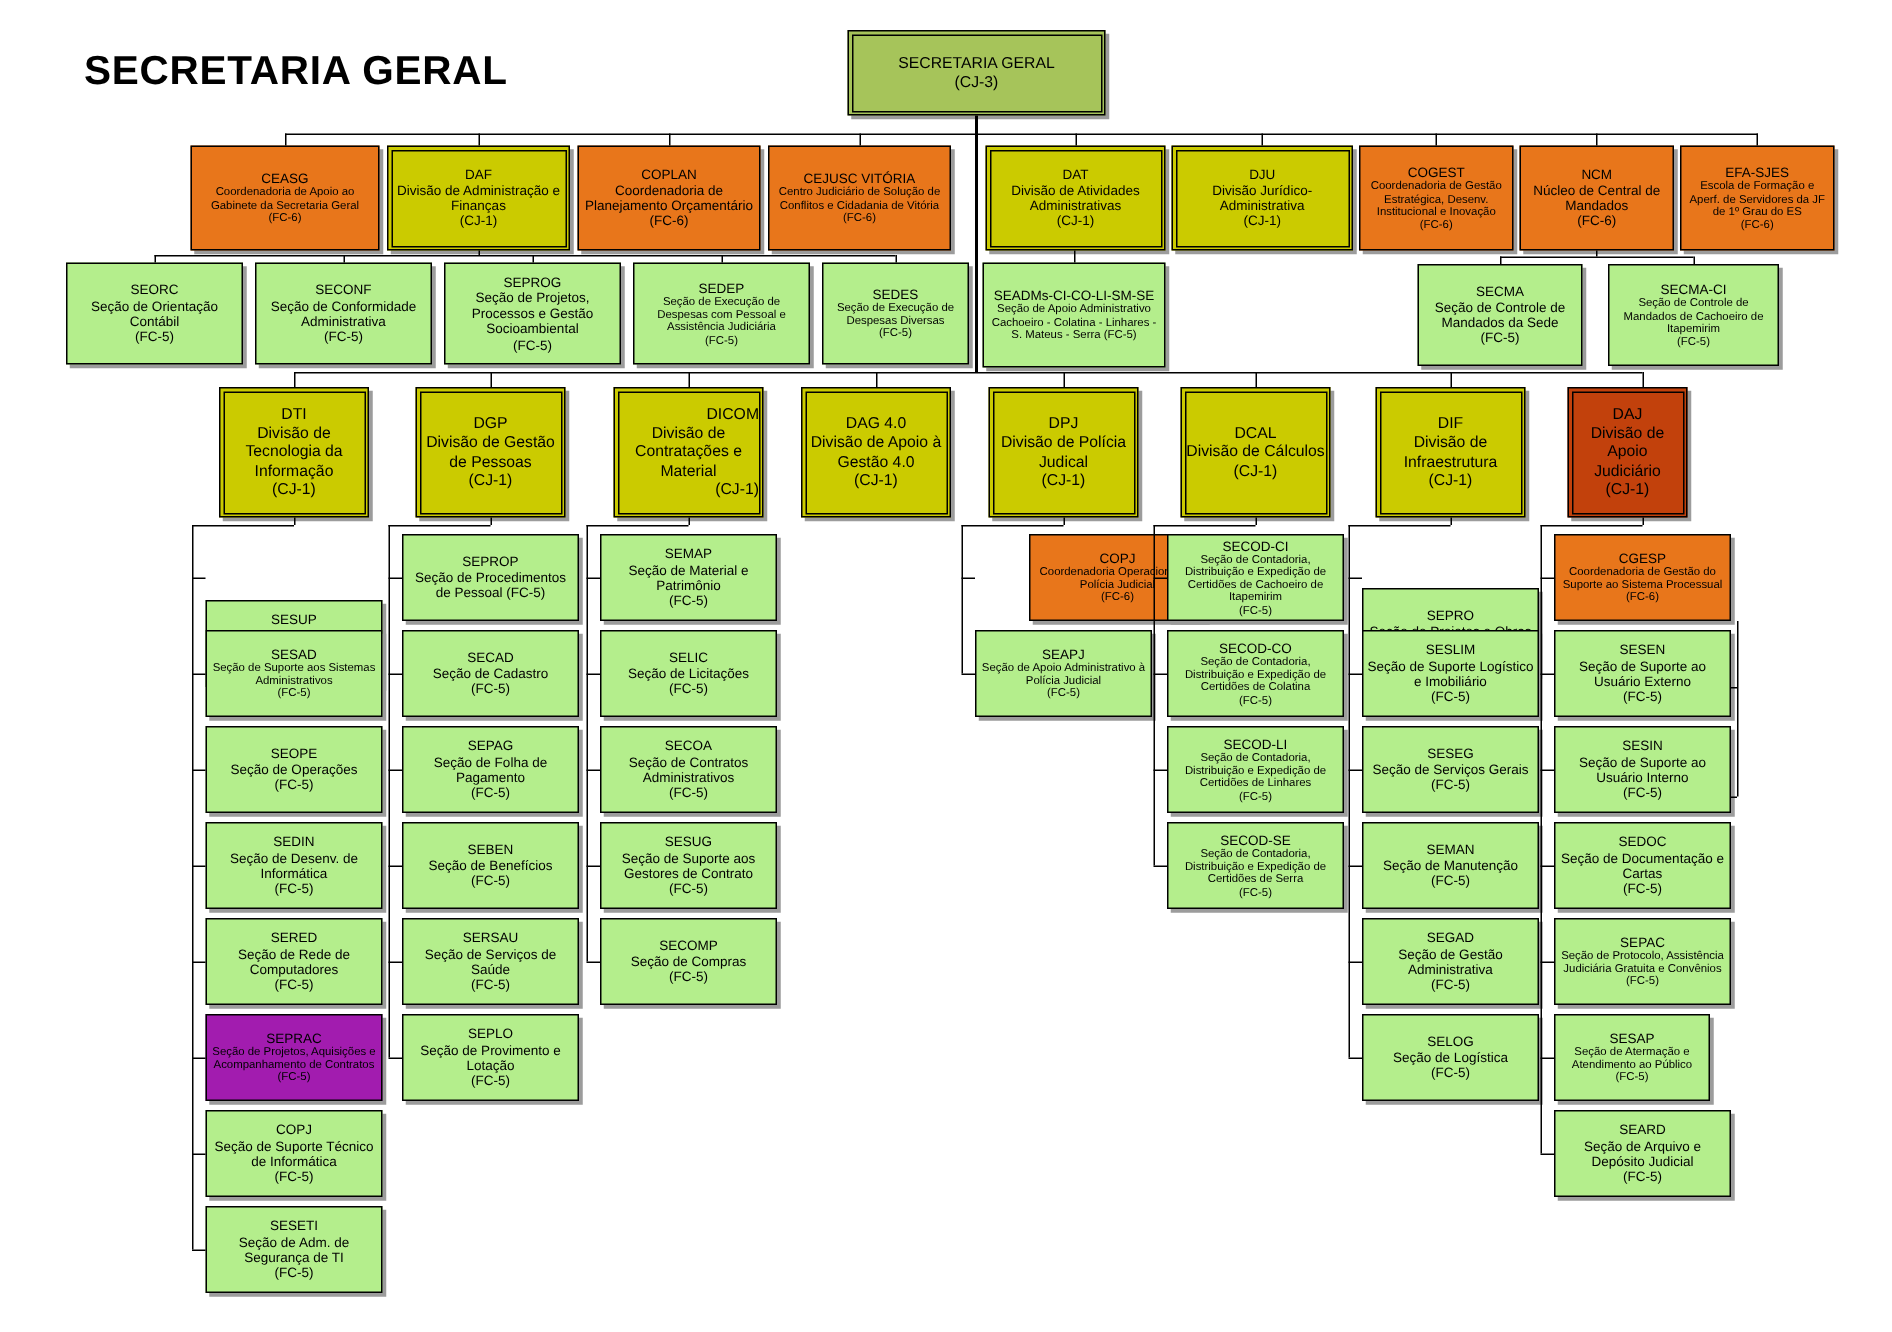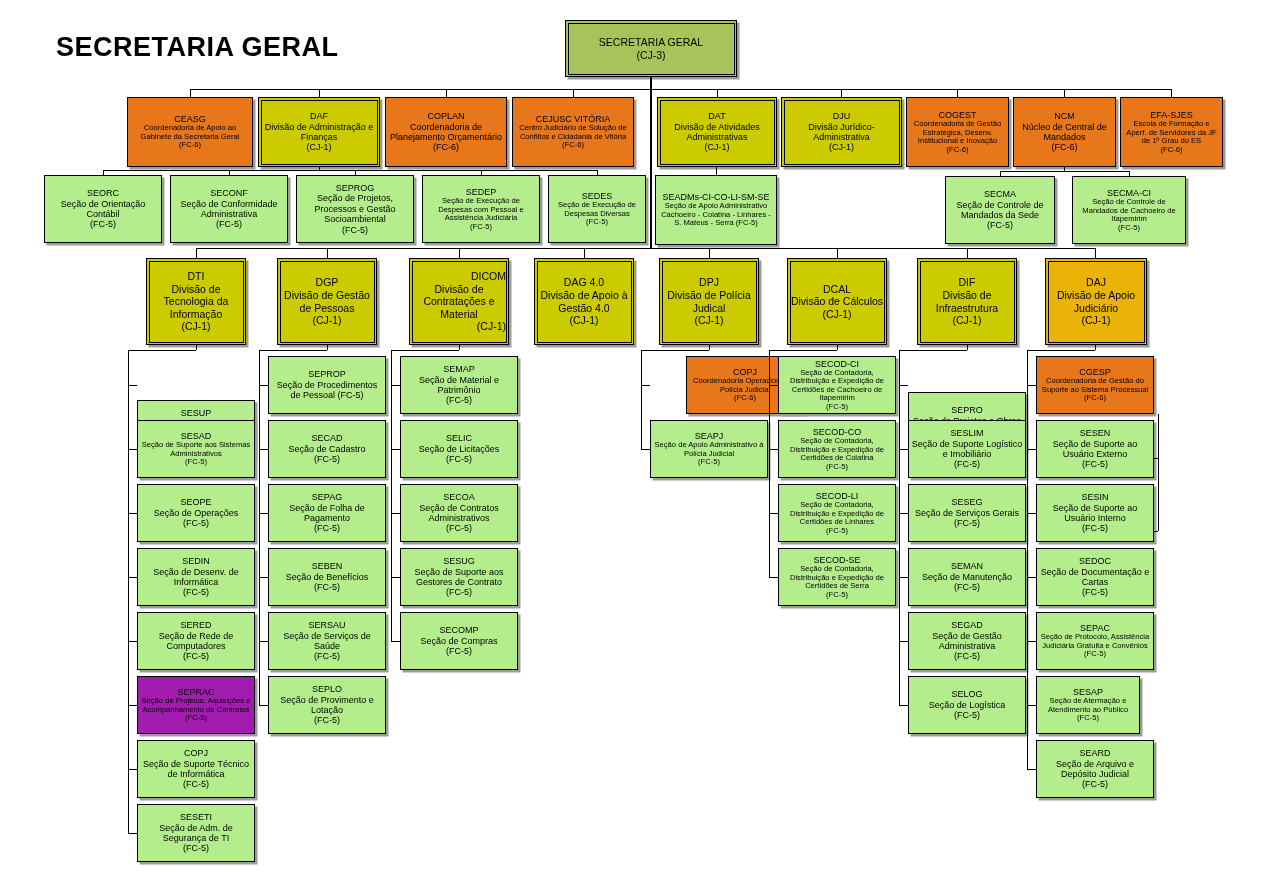--- a/index.html
+++ b/index.html
@@ -147,21 +147,21 @@
       <div class="node double lg" style="left: 787px; top: 258px; width: 100px; height: 87px; background: rgb(203, 203, 0);">
         <div class="code">DCAL</div>
         <div class="desc">Divisão de Cálculos</div>
         <div class="grade">(CJ-1)</div>
       </div>
       <div class="node double lg" style="left: 917px; top: 258px; width: 100px; height: 87px; background: rgb(203, 203, 0);">
         <div class="code">DIF</div>
         <div class="desc">Divisão de Infraestrutura</div>
         <div class="grade">(CJ-1)</div>
       </div>
-      <div class="node double lg" style="left: 1045px; top: 258px; width: 102px; height: 87px; background: #eab308;">
+      <div class="node double lg" style="left: 1045px; top: 258px; width: 80px; height: 87px; background: #c2410c;">
         <div class="code">DAJ</div>
         <div class="desc">Divisão de Apoio Judiciário</div>
         <div class="grade">(CJ-1)</div>
       </div>
       <div class="node" style="left: 137px; top: 356px; width: 118px; height: 58px; background: rgb(180, 238, 140); margin-top: 44px;">
         <div class="code">SESUP</div>
         <div class="desc">Seção de Suporte aos Sistemas Processuais</div>
         <div class="grade">(FC-5)</div>
       </div>
       <div class="node sm" style="left: 137px; top: 420px; width: 118px; height: 58px; background: rgb(180, 238, 140);">

